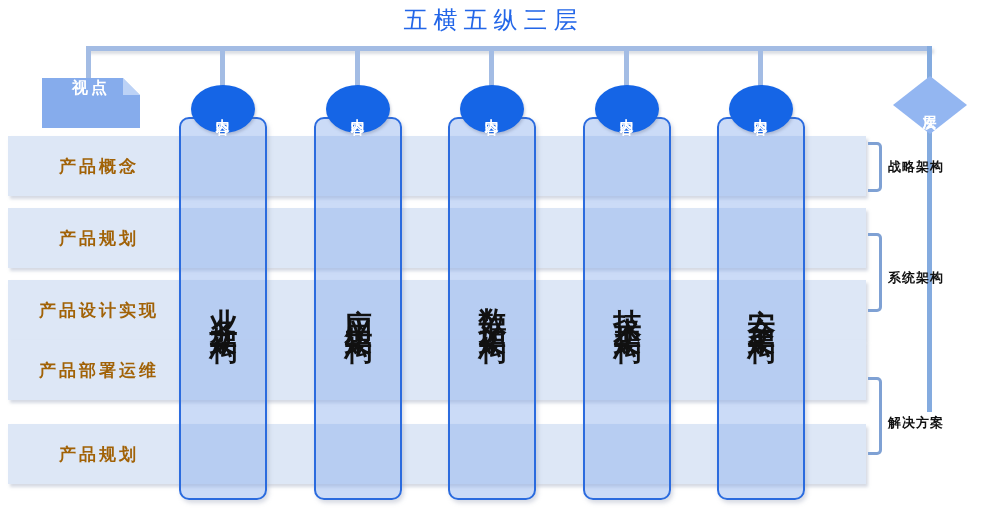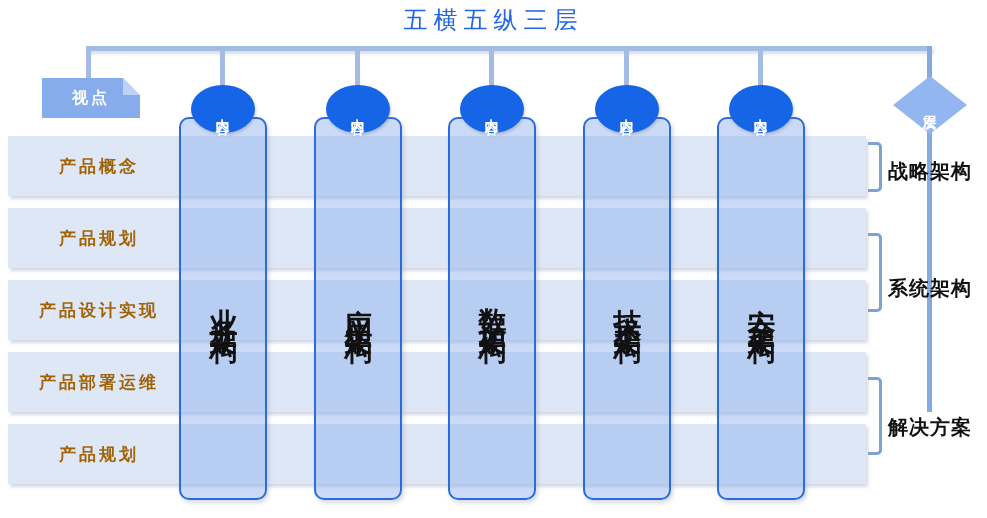--- a/index.html
+++ b/index.html
@@ -22,38 +22,38 @@
   .stub-c2{left:355px;height:44px;}
   .stub-c3{left:489px;height:44px;}
   .stub-c4{left:624px;height:44px;}
   .stub-c5{left:758px;height:44px;}
   .right-line{
     position:absolute;left:927px;top:46px;width:5px;height:366px;
     background:#84ABDF;z-index:1;
   }
   
   .viewpoint{
-    position:absolute;left:42px;top:78px;width:98px;height:40px;
+    position:absolute;left:42px;top:78px;width:98px;height:50px;
     background:var(--tag-fill,#86ACEC);
     clip-path:polygon(0 0,calc(100% - 17px) 0,100% 17px,100% 100%,0 100%);
-    display:flex;align-items:center;justify-content:center;
+    display:flex;align-items:flex-start;justify-content:center;
     color:#fff;font-size:16px;font-weight:bold;letter-spacing:3px;
     filter:drop-shadow(5px 6px 4px rgba(110,115,130,.55));z-index:3;
   }
   .viewpoint .fold{
     position:absolute;top:0;right:0;width:17px;height:17px;
     background:#BCD2F6;clip-path:polygon(0 0,100% 100%,0 100%);
   }
   
   .row{
     position:absolute;left:8px;width:858px;height:60px;
     background:var(--row-fill,#DDE7F6);
     box-shadow:2px 3px 3px rgba(150,160,185,.4);z-index:1;
   }
-  .row-1{top:136px}.row-2{top:208px}.row-3{top:280px}.row-4{top:352px}.row-5{top:424px}
+  .row-1{top:136px}.row-2{top:208px}.row-3{top:280px}.row-4{top:340px}.row-5{top:424px}
   .row-label{
     position:absolute;left:0;top:0;width:182px;height:100%;
     display:flex;align-items:center;justify-content:center;
     font-size:17px;font-weight:bold;color:#a16207;letter-spacing:3px;
   }
   
   .col{
     position:absolute;top:117px;width:88px;height:383px;box-sizing:border-box;
     background:rgba(130,170,235,.42);
     border:2px solid var(--column-border,#2B6BDE);border-radius:10px;
@@ -91,23 +91,23 @@
   .bracket{
     position:absolute;left:868px;width:14px;box-sizing:border-box;
     border:3px solid var(--bracket,#7FA1D4);border-left:none;
     border-radius:0 5px 5px 0;z-index:2;background:transparent;
   }
   .bracket-1{top:142px;height:50px;}
   .bracket-2{top:233px;height:79px;}
   .bracket-3{top:377px;height:78px;}
   .layer-label{
     position:absolute;left:888px;width:98px;
-    font-size:20px;font-weight:bold;color:#111;letter-spacing:1px;z-index:2;
+    font-size:13px;font-weight:bold;color:#111;letter-spacing:1px;z-index:2;
   }
-  .layer-1{top:158px}.layer-2{top:275px}.layer-3{top:414px}
+  .layer-1{top:158px}.layer-2{top:269px}.layer-3{top:414px}
 </style>
 </head>
 <body style="--title: #2366E8; --badge-fill: #1565E6; --row-fill: #DDE7F6; --column-border: #2B6BDE; --connector: #A3BCE4; --tag-fill: #86ACEC; --bracket: #7FA1D4;">
 
 <div class="canvas">
 
   <div class="title">五横五纵三层</div>
 
   <div class="h-line"></div>
   <div class="stub stub-vp"></div>

